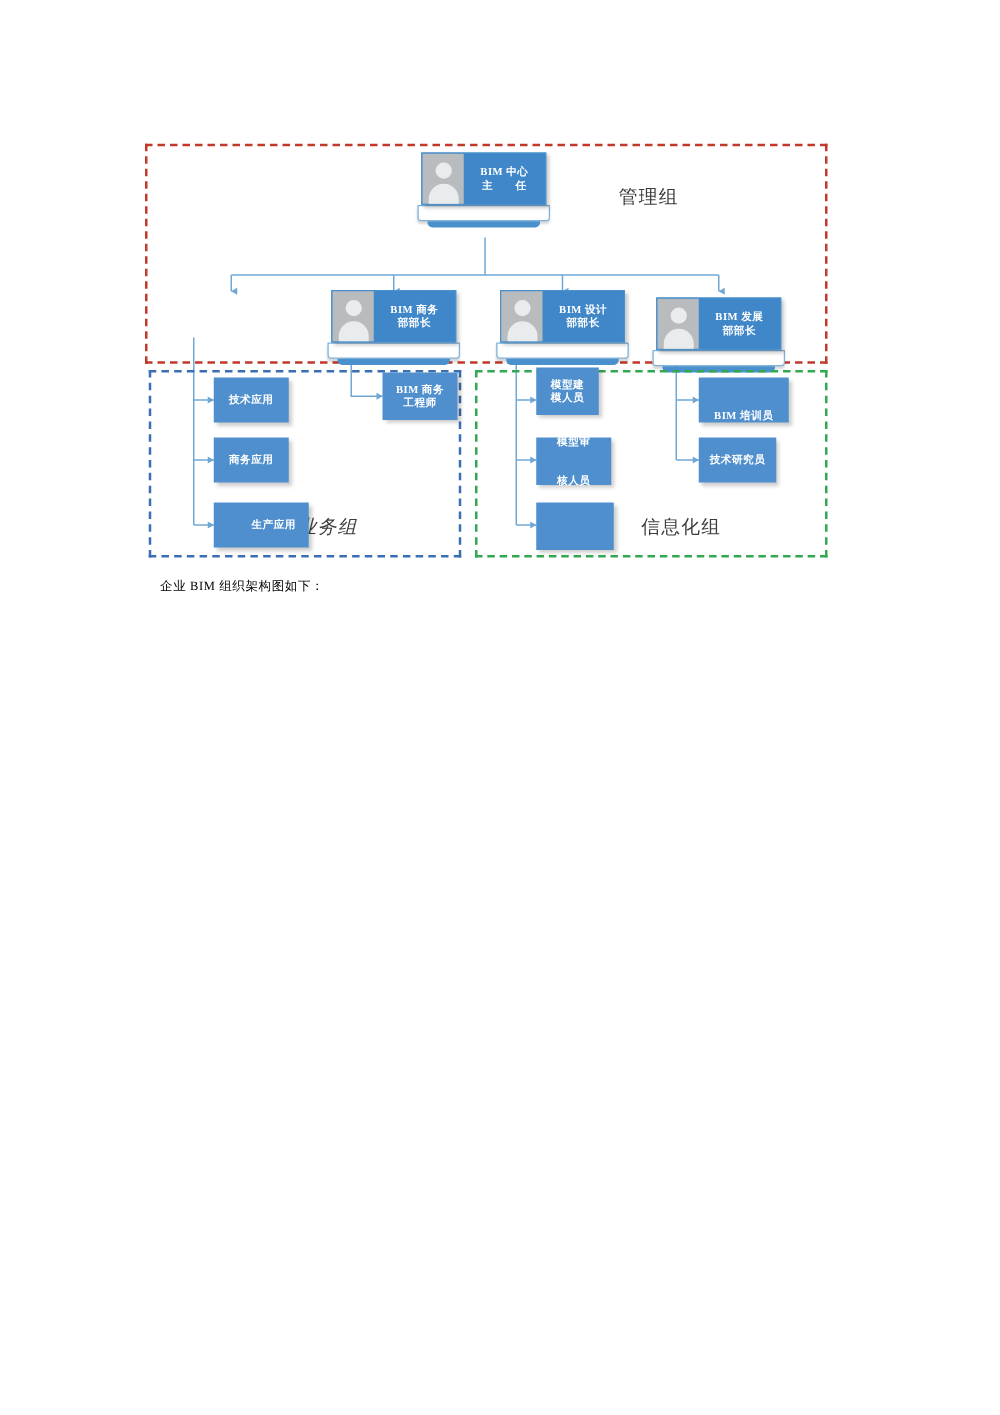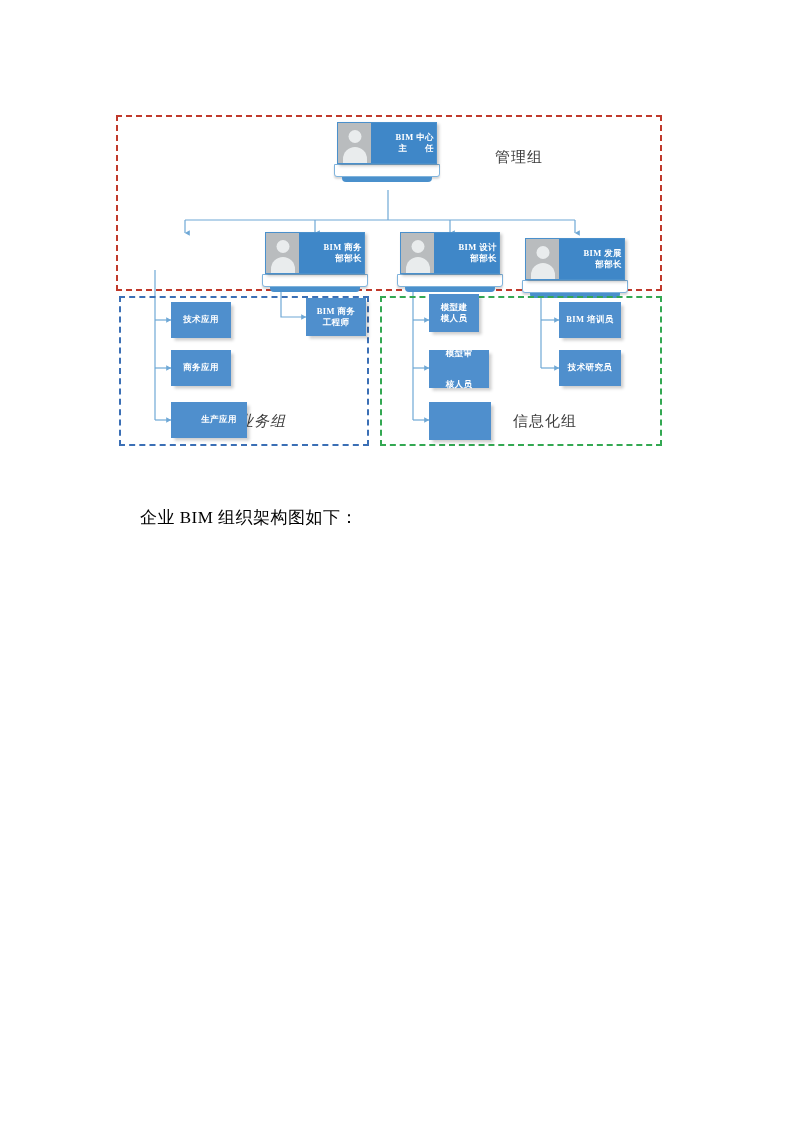--- a/index.html
+++ b/index.html
@@ -94,21 +94,21 @@
     border-radius: 12px 12px 0 0;
     background: #e9eced;
     left: 50%;
     bottom: -2px;
     transform: translateX(-50%);
   }
   .person-title {
     flex: 1;
     display: flex;
     flex-direction: column;
-    align-items: flex-end;
+    align-items: center;
     justify-content: center;
     color: #ffffff;
     font-family: "Liberation Serif", "DejaVu Serif", serif;
     font-size: 8.5px;
     line-height: 1.35;
     text-align: center;
     padding: 0 2px;
     font-weight: bold;
     letter-spacing: 0.4px;
   }
@@ -143,28 +143,27 @@
     justify-content: center;
     text-align: center;
     box-sizing: border-box;
     font-weight: bold;
     letter-spacing: 0.4px;
   }
 
   
   #caption {
     position: absolute;
-    left: 140px;
+    left: 128px;
     top: 462px;
     font-family: "Liberation Serif", "DejaVu Serif", serif;
-    font-size: 17px;
+    font-size: 10px;
     color: #000000;
     white-space: nowrap;
     letter-spacing: 0.5px;
-    margin-top: 44px;
   }
 </style>
 </head>
 <body>
 
 <div id="page">
 
   <div id="diagram">
 
     <svg class="wires" viewBox="0 0 556 340">
@@ -296,21 +295,21 @@
       <span>模人员</span>
     </div>
     <div class="role-box" style="left:316px; top:240px; width:60px; height:38px;gap:20px;">
       <span>模型审</span>
       <span>核人员</span>
     </div>
     <div class="role-box" style="left:316px; top:292px; width:62px; height:38px;">
       <span></span>
     </div>
 
-    <div class="role-box" style="left:446px; top:192px; width:62px; height:36px;">
+    <div class="role-box" style="left:446px; top:192px; width:72px; height:36px;justify-content:flex-end;">
       <span>BIM 培训员</span>
     </div>
     <div class="role-box" style="left:446px; top:240px; width:62px; height:36px;">
       <span>技术研究员</span>
     </div>
 
   </div>
 
   <div id="caption">企业 BIM 组织架构图如下：</div>
 

